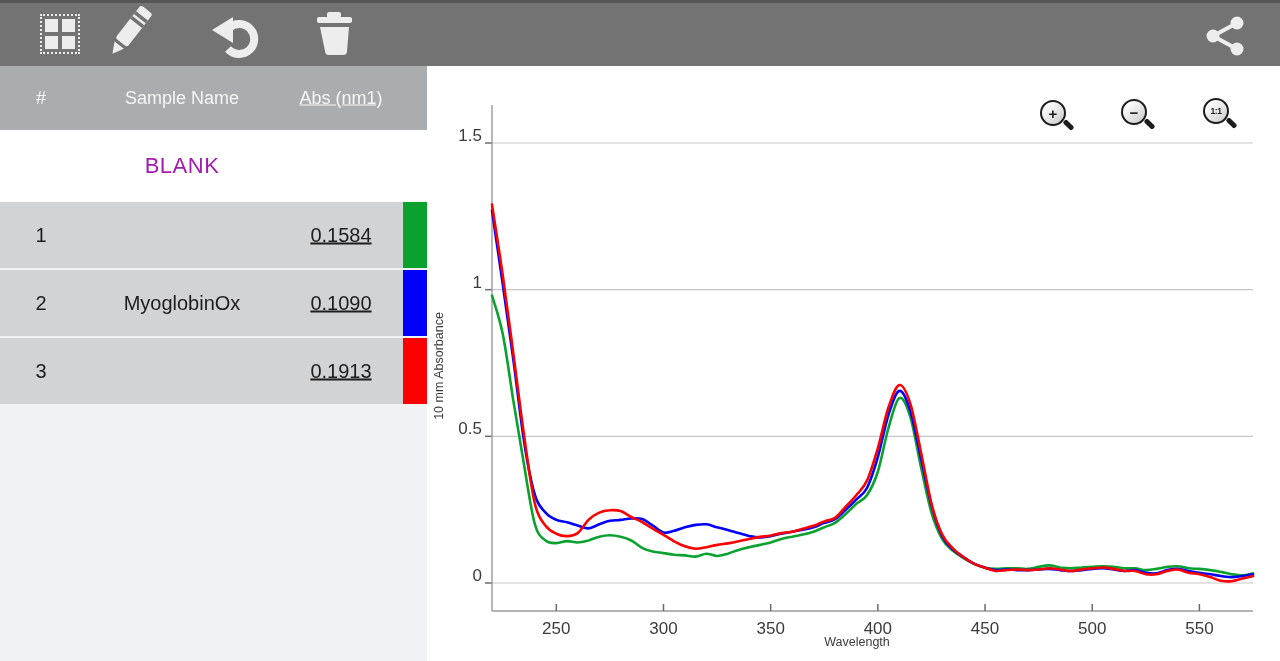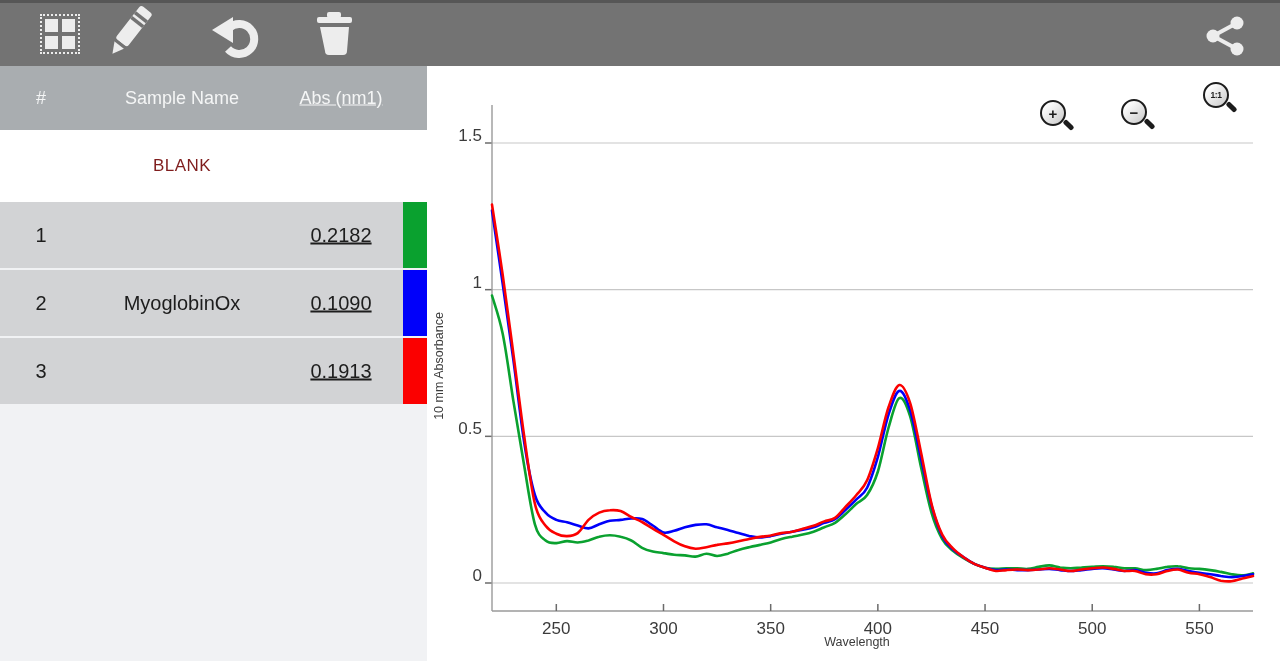--- a/index.html
+++ b/index.html
@@ -22,21 +22,21 @@
   .panel { position:absolute; left:0; top:66px; width:427px; height:595px;
            background:#f1f2f4; }
   .thead { position:relative; width:427px; height:64px; background:#a9adb0;
            color:#f5f6f6; font-size:18px; }
   .thead span, .row span, .blankrow span { position:absolute; top:50%;
            transform:translateY(-50%); text-align:center; }
   .c-num  { left:0;   width:82px;  }
   .c-name { left:82px; width:200px; }
   .c-abs  { left:282px; width:118px;text-decoration:underline; }
   .blankrow { position:relative; width:427px; height:72px; background:#ffffff;
-              color:#7f1d1d; font-size:17px; letter-spacing:0.5px; }
+              color:#a21caf; font-size:22px; letter-spacing:0.5px; }
   .row { position:relative; width:427px; height:66px; background:#d2d3d5;
          color:#1d1d1d; font-size:20px; margin-bottom:2px; }
   #rows { margin-top:0; }
   .chip { position:absolute; right:0; top:0; width:24px; height:66px; }
 
   
   .chart { position:absolute; left:427px; top:66px; width:853px; height:595px;
            background:#fff; }
   #chart-svg { position:absolute; left:0; top:0; }
   .zoomctl { position:absolute; width:26px; height:26px; border:2px solid #1c1c1c;
@@ -108,21 +108,21 @@
       <span class="c-num">#</span>
       <span class="c-name">Sample Name</span>
       <span class="c-abs">Abs (nm1)</span>
     </div>
     <div class="blankrow">
       <span class="c-name">BLANK</span>
     </div>
     <div id="rows">
         <div class="row">
           <span class="c-num">1</span>
-          <span class="c-abs">0.2182</span>
+          <span class="c-abs">0.1584</span>
           <span class="chip" style="background:#0AA12F"></span>
         </div>
         <div class="row">
           <span class="c-num">2</span>
           <span class="c-name">MyoglobinOx</span>
           <span class="c-abs">0.1090</span>
           <span class="chip" style="background:#0000FA"></span>
         </div>
         <div class="row">
           <span class="c-num">3</span>
@@ -170,19 +170,19 @@
       </svg>
 
     <div class="zoomctl" style="left:613px;top:34px;">
       <span>+</span>
       <span class="handle"></span>
     </div>
     <div class="zoomctl" style="left:694px;top:33px;">
       <span>−</span>
       <span class="handle"></span>
     </div>
-    <div class="zoomctl small" style="left:776px;top:16px;">
+    <div class="zoomctl small" style="left:776px;top:32px;">
       <span>1:1</span>
       <span class="handle"></span>
     </div>
   </div>
 
 </div>
 
 </body></html>

